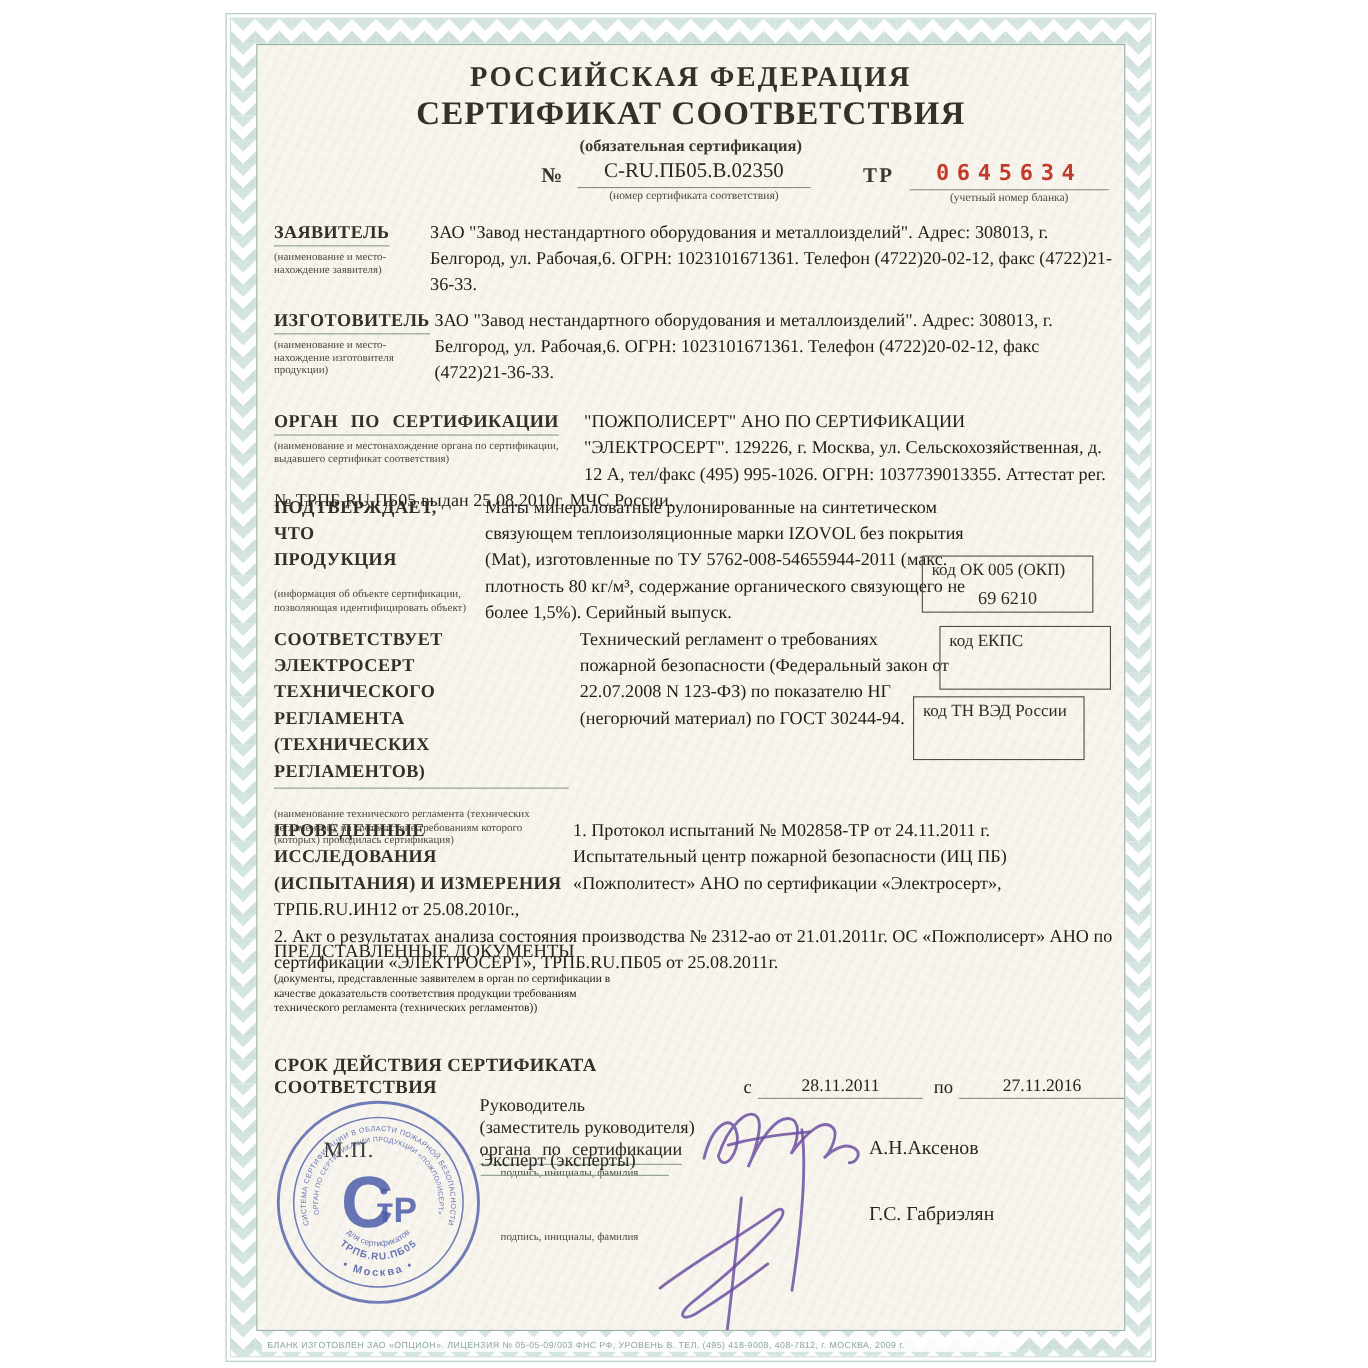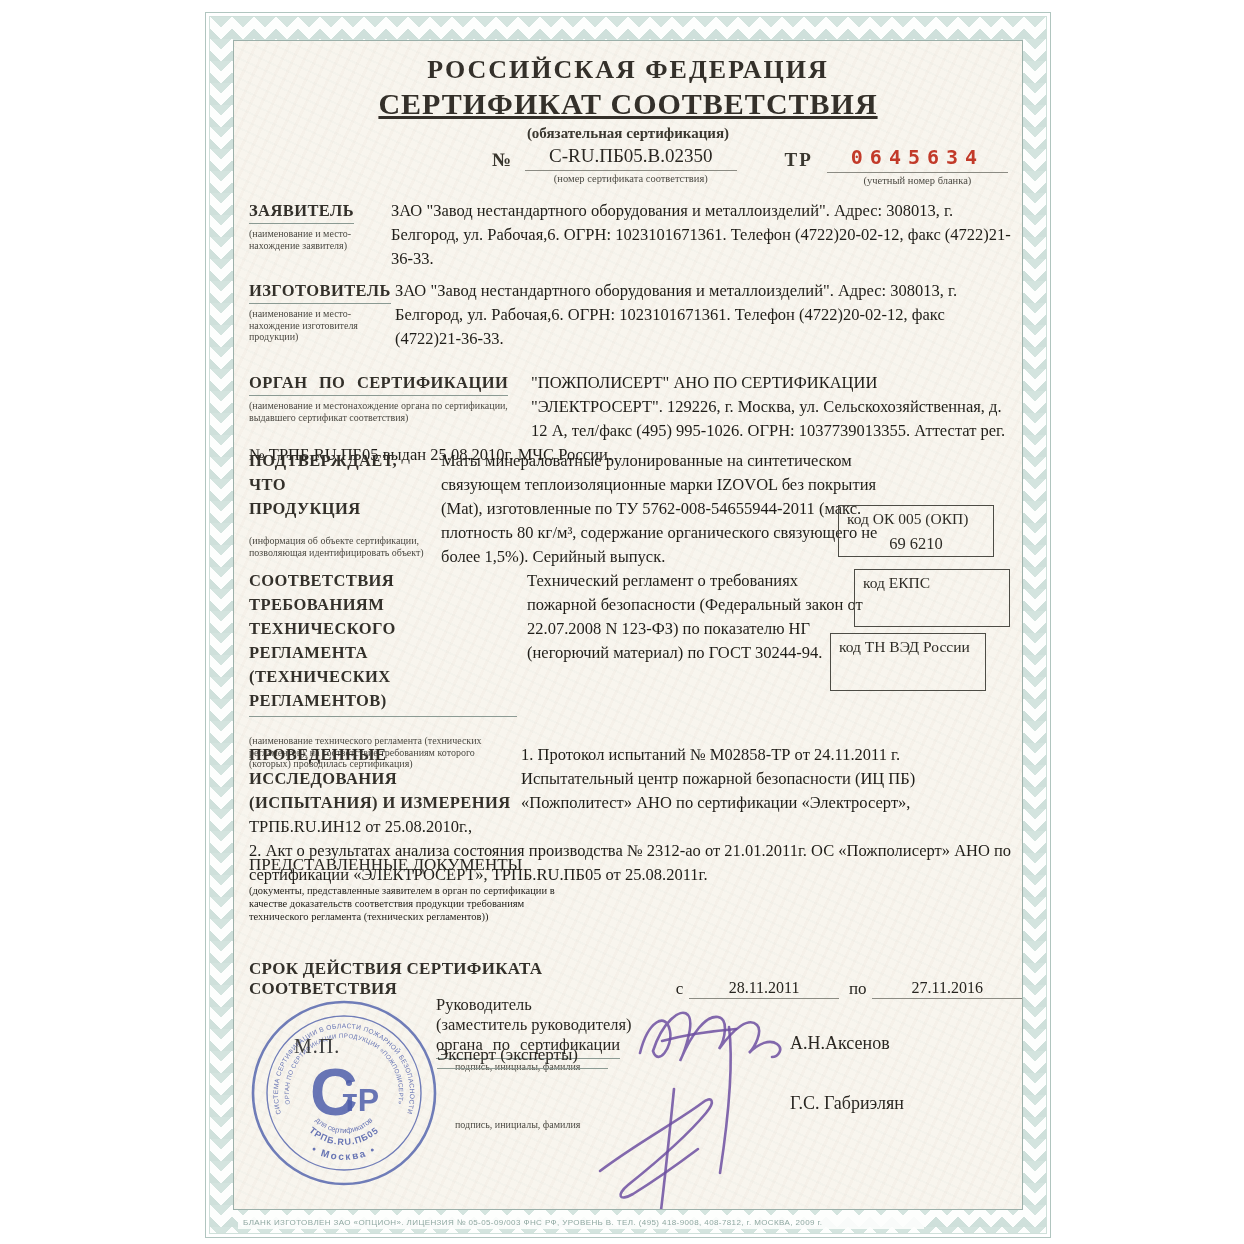--- a/index.html
+++ b/index.html
@@ -26,21 +26,21 @@
   .paper{
     position:relative;width:100%;height:100%;box-sizing:border-box;
     border:1px solid #9cb0aa;background:#f8f5ee;overflow:hidden;
     background-image:
       repeating-linear-gradient(115deg,rgba(200,165,145,.05) 0 3px,transparent 3px 10px),
       repeating-linear-gradient(25deg,rgba(150,185,180,.045) 0 2px,transparent 2px 9px);
   }
   .abs{position:absolute;}
   .ctr{left:0;right:0;text-align:center;}
   .t1{font-size:26px;font-weight:bold;letter-spacing:2px;color:#34302a;}
-  .t2{font-size:30px;font-weight:bold;letter-spacing:1px;color:#34302a;text-decoration:underline;}
+  .t2{font-size:30px;font-weight:bold;letter-spacing:1px;color:#34302a;}
   .t3{font-size:15px;font-weight:bold;color:#3a372f;}
   .numrow{top:104px;left:258px;display:flex;align-items:flex-start;}
   .numrow .mark{font-size:19px;font-weight:bold;color:#3a372f;margin-top:4px;}
   .field{display:flex;flex-direction:column;align-items:center;margin-left:14px;}
   .field .fv{font-size:19px;color:#2a2722;padding:0 24px 3px;border-bottom:1px solid #8b8b83;white-space:nowrap;}
   .field .fc{font-size:10.5px;color:#4c4a43;margin-top:2px;}
   .fv.red{font-family:"DejaVu Sans Mono",monospace;font-size:20px;font-weight:bold;letter-spacing:7px;color:#c23a29;}
   .trmark{margin-left:48px;letter-spacing:2px;}
   .sec{left:15px;font-size:16.5px;line-height:24px;}
   .seclabel{float:left;box-sizing:border-box;padding-right:10px;}
@@ -128,21 +128,21 @@
       </div>
 
       <div class="abs codebox" style="left:604px;top:464px;width:156px;height:52px;">
         <div>код ОК 005 (ОКП)</div>
         <div class="cbv">69 6210</div>
       </div>
 
       <div class="abs sec" style="top:528px;width:614px;">
         <div class="seclabel" style="width:278px;">
           <div style="border-bottom:1px solid #8b9a93;padding-bottom:3px;">
-            <span class="lb">СООТВЕТСТВИЯ ТРЕБОВАНИЯМ</span><br>
+            <span class="lb">СООТВЕТСТВУЕТ ЭЛЕКТРОСЕРТ</span><br>
             <span class="lb">ТЕХНИЧЕСКОГО  РЕГЛАМЕНТА</span><br>
             <span class="lb">(ТЕХНИЧЕСКИХ  РЕГЛАМЕНТОВ)</span>
           </div>
           <div class="cap" style="margin-top:18px;">(наименование технического регламента (технических регламентов), на соответствие требованиям которого (которых) проводилась сертификация)</div>
         </div>
         <div class="val">Технический регламент о требованиях пожарной безопасности (Федеральный закон от 22.07.2008 N 123-ФЗ) по показателю НГ (негорючий материал) по ГОСТ 30244-94.</div>
       </div>
 
       <div class="abs codebox" style="left:620px;top:528px;width:156px;height:58px;">
         <div>код ЕКПС</div>

